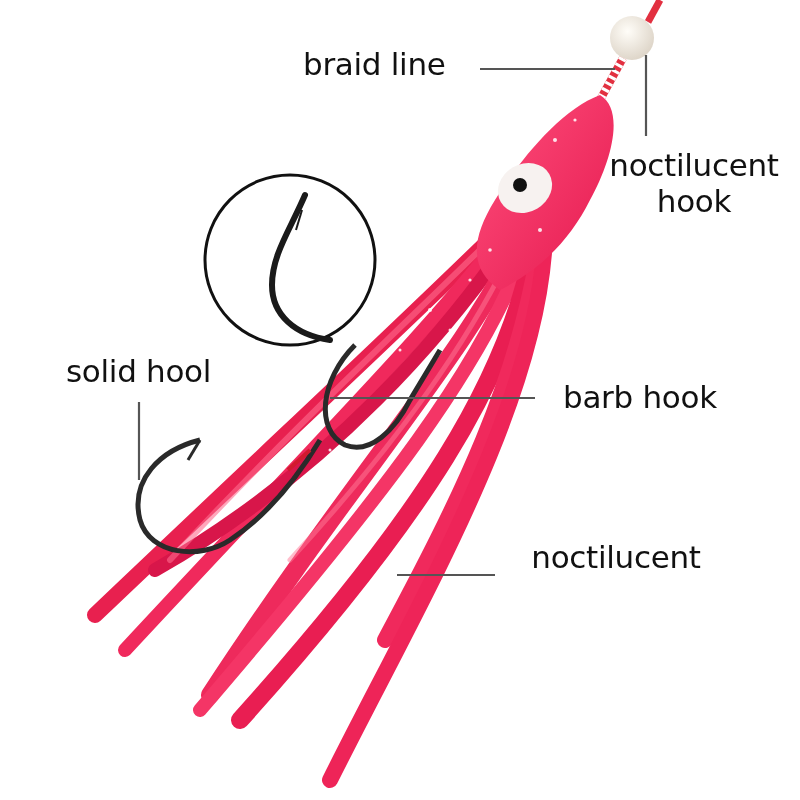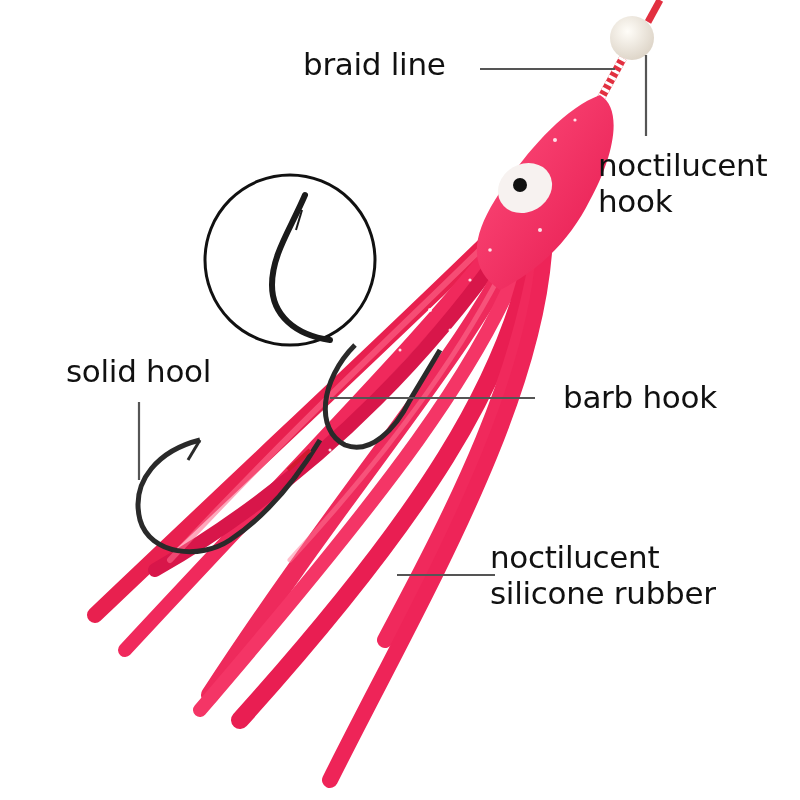--- a/index.html
+++ b/index.html
@@ -1,19 +1,19 @@
 <!DOCTYPE html>
 <html><head>
 <meta charset="utf-8">
 <style>
   html, body { margin:0; padding:0; background:#ffffff; }
   body { width:800px; height:800px; position:relative; overflow:hidden; font-family:"DejaVu Sans","Liberation Sans",sans-serif; }
   #stage { position:absolute; left:0; top:0; width:760px; height:800px; }
   .label { position:absolute; color:#111111; font-size:31px; line-height:36px; font-weight:normal; white-space:nowrap; letter-spacing:-0.3px; }
-  .label.center { text-align:left; }
+  .label.center { text-align:center; }
   .leader { stroke:#555555; stroke-width:2.2; fill:none; }
 </style>
 </head>
 <body>
 
 <div id="stage">
 
   <svg width="800" height="800" viewBox="0 0 800 800" style="position:absolute;left:0;top:0">
     <defs>
       <linearGradient id="skirtGrad" x1="0" y1="0" x2="1" y2="1">
@@ -103,15 +103,14 @@
   <div class="label" style="left:66px; top:353px;">
     <div>solid hool</div>
   </div>
 
   <div class="label" style="left:563px; top:379px;">
     <div>barb hook</div>
   </div>
 
   <div class="label center" style="left:490px; top:539px; width:252px;">
     <div>noctilucent</div>
-    <div>silicone rubber</div>
   </div>
 </div>
 
 </body></html>

